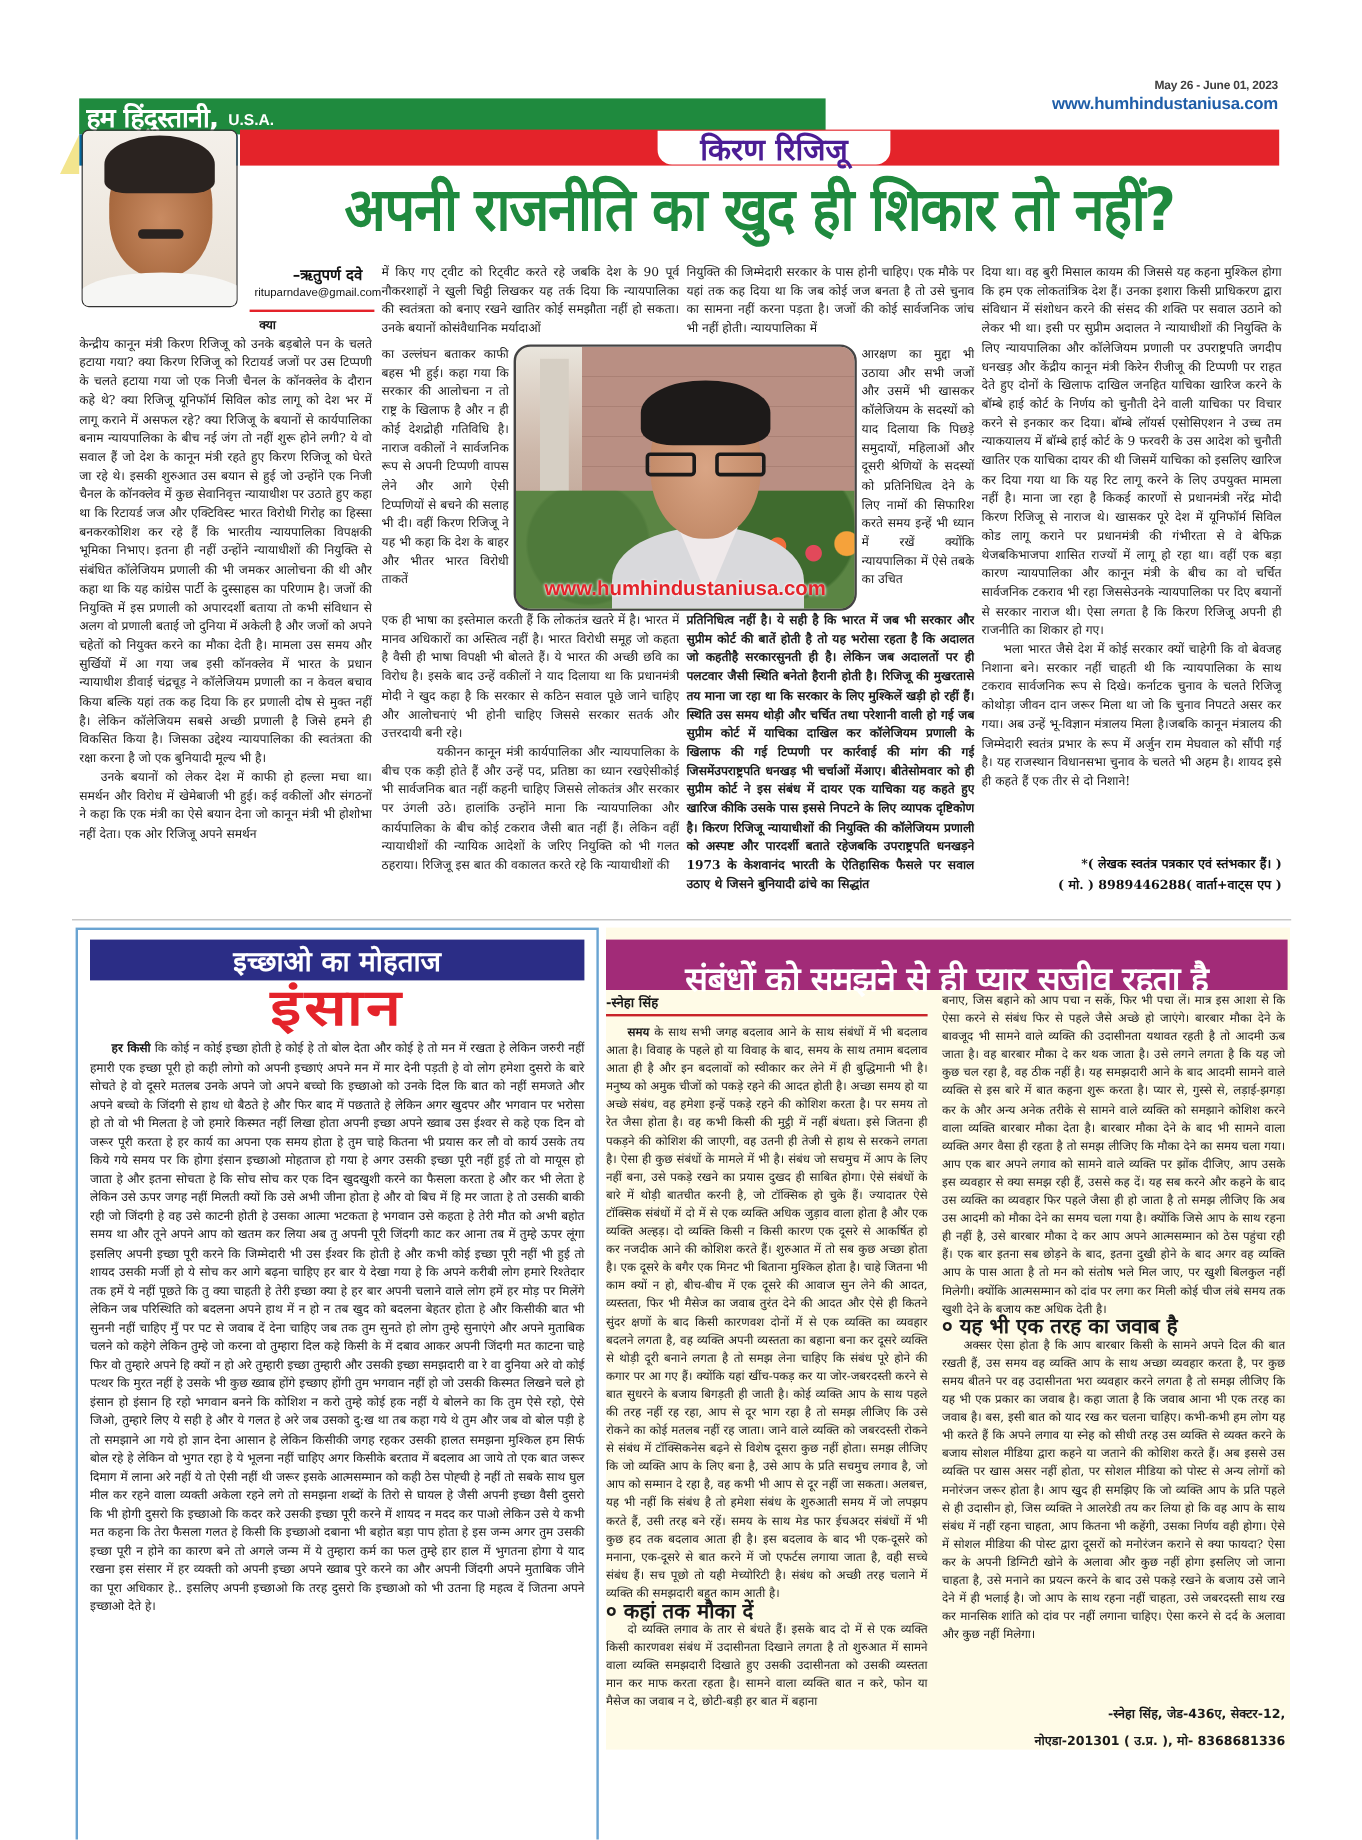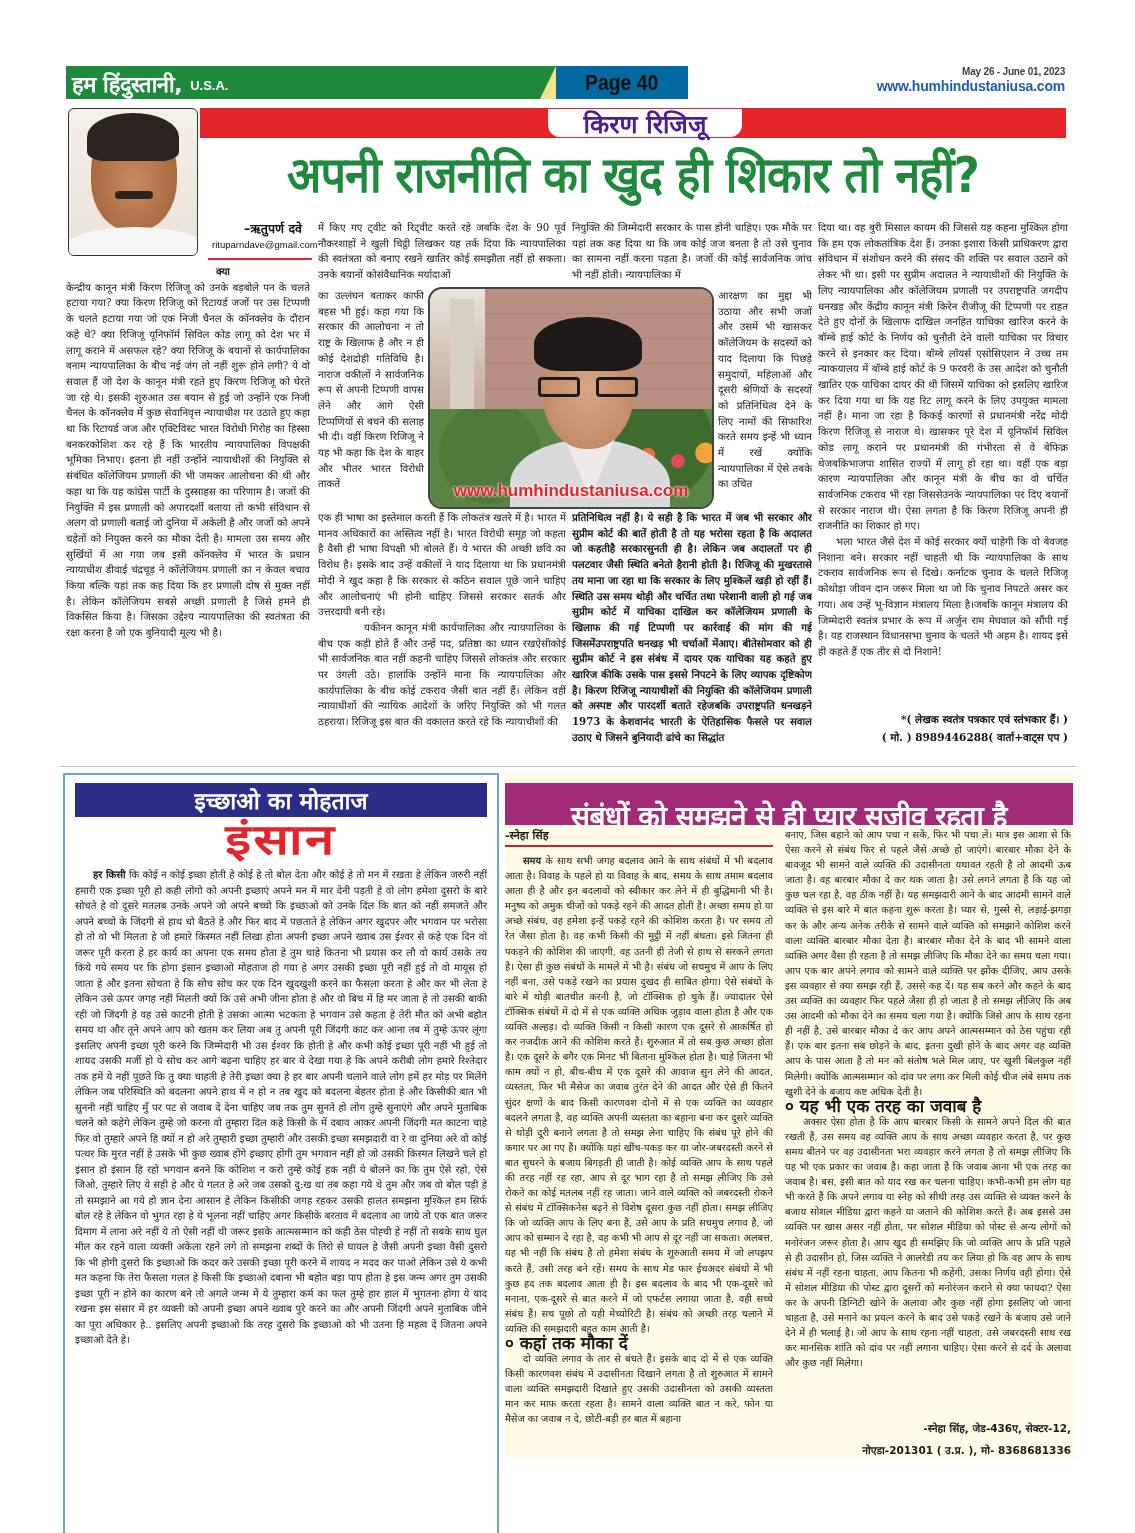--- a/index.html
+++ b/index.html
@@ -1,20 +1,20 @@
 <!DOCTYPE html>
 <html><head>
 <meta charset="utf-8">
 <style>
   * { box-sizing: border-box; margin: 0; padding: 0; }
   html, body { width: 1135px; height: 1533px; background: #ffffff; overflow: hidden; }
   body { position: relative; font-family: "DejaVu Serif", serif; color: #1a1a1a; }
 
   
-  .masthead { position: absolute; left: 66px; top: 66px; width: 622px; height: 33px; display: flex; }
+  .masthead { position: absolute; left: 66px; top: 82px; width: 622px; height: 33px; display: flex; flex-direction: column; }
   .masthead-green { flex: 1; background: #1f8a3e; color: #fff; display: flex; align-items: center; padding-left: 6px; position: relative; }
   .masthead-name { font-family: "DejaVu Sans", sans-serif; font-weight: bold; font-size: 22px; letter-spacing: -0.5px; }
   .masthead-usa { font-family: "Liberation Sans", sans-serif; font-weight: bold; font-size: 13px; margin-left: 8px; margin-top: 5px; text-align: right; }
   .masthead-page { width: 132px; background: #0369a1; display: flex; align-items: center; justify-content: center; position: relative; }
   .masthead-page::before { content: ""; position: absolute; left: -16px; top: 0; border-top: 33px solid transparent; border-right: 16px solid #f3e58e; }
   .page-label { font-family: "Liberation Sans", sans-serif; font-weight: bold; font-size: 22px; color: #111; transform: scaleX(0.88); }
   .issue-info { position: absolute; right: 70px; top: 66px; text-align: right; font-family: "Liberation Sans", sans-serif; font-weight: bold; }
   .issue-date { color: #404040; font-size: 10px; letter-spacing: -0.2px; }
   .issue-url { color: #1f5ea8; font-size: 14px; margin-top: 1px; letter-spacing: -0.2px; }
 
@@ -116,20 +116,21 @@
     <div class="byline-name">–ऋतुपर्ण दवे</div>
     <div class="byline-email">rituparndave@gmail.com</div>
   </div>
   <div class="byline-rule"></div>
 
   <div class="col" style="left:66px; top:264px; width:244px; height:500px;">
     <p style="padding-left:150px; margin-bottom:0;">
       <span class="lead-word">क्या</span>
     </p>
     <p> केन्द्रीय कानून मंत्री किरण रिजिजू को उनके बड़बोले पन के चलते हटाया गया? क्या किरण रिजिजू को रिटायर्ड जजों पर उस टिप्पणी के चलते हटाया गया जो एक निजी चैनल के कॉनक्लेव के दौरान कहे थे? क्या रिजिजू यूनिफॉर्म सिविल कोड लागू को देश भर में लागू कराने में असफल रहे? क्या रिजिजू के बयानों से कार्यपालिका बनाम न्यायपालिका के बीच नई जंग तो नहीं शुरू होने लगी? ये वो सवाल हैं जो देश के कानून मंत्री रहते हुए किरण रिजिजू को घेरते जा रहे थे। इसकी शुरुआत उस बयान से हुई जो उन्होंने एक निजी चैनल के कॉनक्लेव में कुछ सेवानिवृत्त न्यायाधीश पर उठाते हुए कहा था कि रिटायर्ड जज और एक्टिविस्ट भारत विरोधी गिरोह का हिस्सा बनकरकोशिश कर रहे हैं कि भारतीय न्यायपालिका विपक्षकी भूमिका निभाए। इतना ही नहीं उन्होंने न्यायाधीशों की नियुक्ति से संबंधित कॉलेजियम प्रणाली की भी जमकर आलोचना की थी और कहा था कि यह कांग्रेस पार्टी के दुस्साहस का परिणाम है। जजों की नियुक्ति में इस प्रणाली को अपारदर्शी बताया तो कभी संविधान से अलग वो प्रणाली बताई जो दुनिया में अकेली है और जजों को अपने चहेतों को नियुक्त करने का मौका देती है। मामला उस समय और सुर्खियों में आ गया जब इसी कॉनक्लेव में भारत के प्रधान न्यायाधीश डीवाई चंद्रचूड़ ने कॉलेजियम प्रणाली का न केवल बचाव किया बल्कि यहां तक कह दिया कि हर प्रणाली दोष से मुक्त नहीं है। लेकिन कॉलेजियम सबसे अच्छी प्रणाली है जिसे हमने ही विकसित किया है। जिसका उद्देश्य न्यायपालिका की स्वतंत्रता की रक्षा करना है जो एक बुनियादी मूल्य भी है।</p>
+    <p class="indent">उनके बयानों को लेकर देश में काफी हो हल्ला मचा था। समर्थन और विरोध में खेमेबाजी भी हुई। कई वकीलों और संगठनों ने कहा कि एक मंत्री का ऐसे बयान देना जो कानून मंत्री भी होशोभा नहीं देता। एक ओर रिजिजू अपने समर्थन</p>
   </div>
 
   <div class="col" style="left:318px; top:220px; width:248px; height:64px;">
     <p>में किए गए ट्वीट को रिट्वीट करते रहे जबकि देश के 90 पूर्व नौकरशाहों ने खुली चिट्ठी लिखकर यह तर्क दिया कि न्यायपालिका की स्वतंत्रता को बनाए रखने खातिर कोई समझौता नहीं हो सकता। उनके बयानों कोसंवैधानिक मर्यादाओं</p>
   </div>
 
   <div class="col" style="left:318px; top:288px; width:106px; height:220px;">
     <p>का उल्लंघन बताकर काफी बहस भी हुई। कहा गया कि सरकार की आलोचना न तो राष्ट्र के खिलाफ है और न ही कोई देशद्रोही गतिविधि है। नाराज वकीलों ने सार्वजनिक रूप से अपनी टिप्पणी वापस लेने और आगे ऐसी टिप्पणियों से बचने की सलाह भी दी। वहीं किरण रिजिजू ने यह भी कहा कि देश के बाहर और भीतर भारत विरोधी ताकतें</p>
   </div>
 

